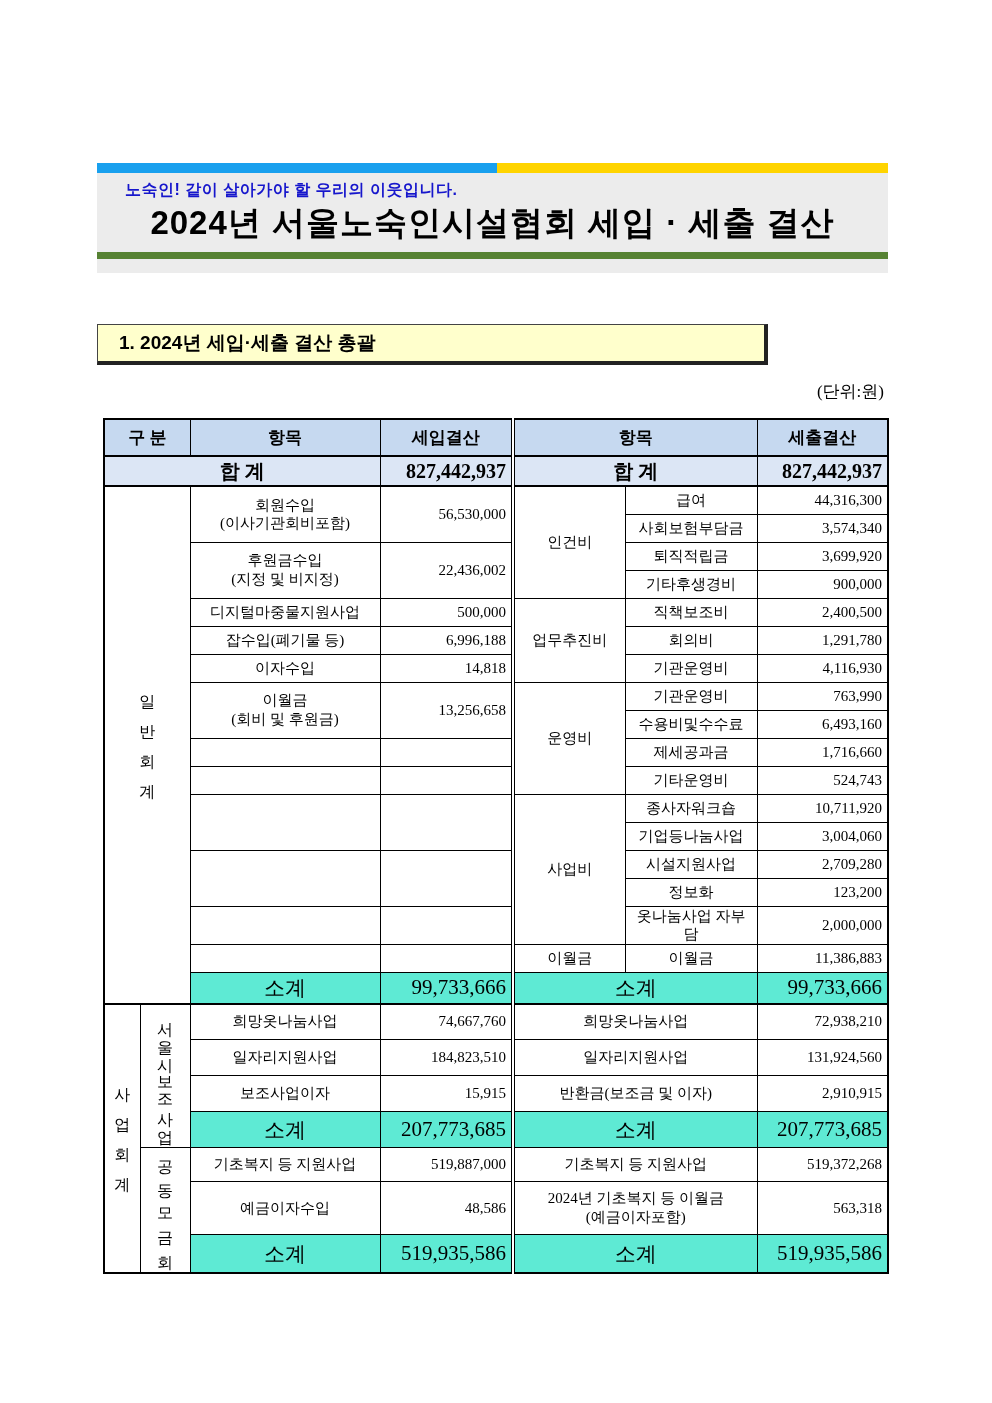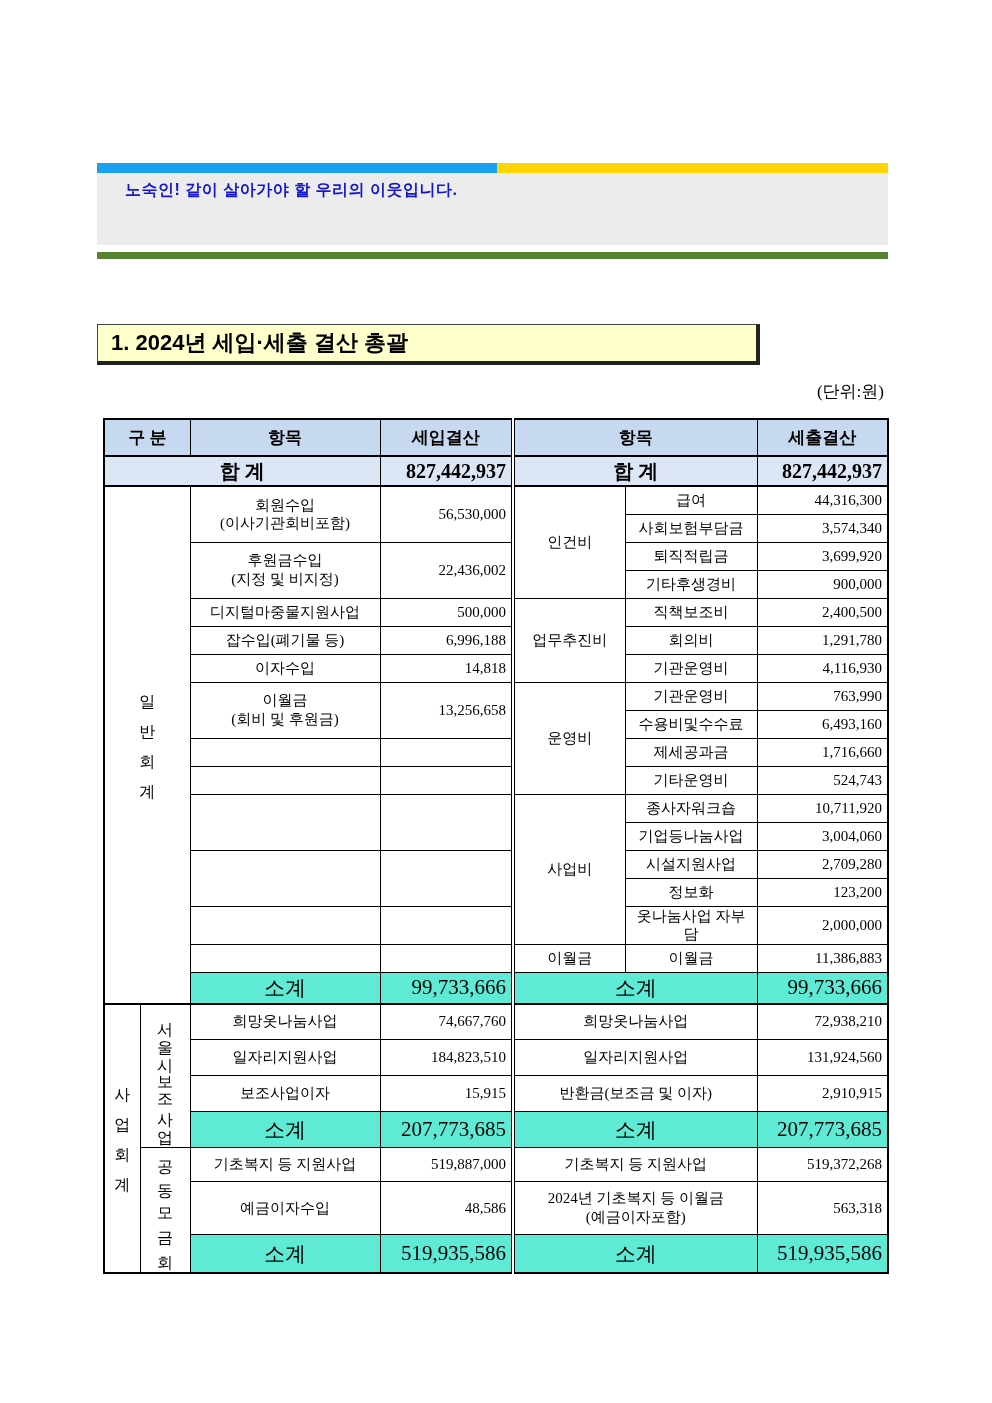--- a/index.html
+++ b/index.html
@@ -4,39 +4,39 @@
 <style>
   html,body { margin:0; padding:0; }
   body {
     width:992px; height:1403px; background:#ffffff; position:relative;
     font-family:"Liberation Serif","DejaVu Serif",serif; color:#000;
   }
   
   .top-bars { position:absolute; left:97px; top:163px; width:791px; height:10px; display:flex; }
   .bar-blue { width:400px; height:100%; background:#19a0ee; }
   .bar-yellow { flex:1; height:100%; background:#ffd400; }
-  .band { position:absolute; left:97px; top:173px; width:791px; height:72px; background:#ececec; }
+  .band { position:absolute; left:97px; top:173px; width:791px; height:100px; background:#ececec; }
   .slogan {
     position:absolute; left:28px; top:7px;
     font-family:"Liberation Sans","DejaVu Sans",sans-serif;
     font-weight:bold; font-size:16px; color:#1616cc; letter-spacing:0.5px;
   }
   .main-title {
     position:absolute; left:0; right:0; top:28px; text-align:center;
     font-family:"Liberation Sans","DejaVu Sans",sans-serif;
     font-weight:bold; font-size:33px; color:#000; letter-spacing:1px; white-space:nowrap;
   }
   .green-bar { position:absolute; left:97px; top:252px; width:791px; height:7px; background:#568233; }
   
   .section-box {
     position:absolute; left:97px; top:324px; width:645px; height:36px;
     background:#ffffcc; border:1px solid #444;
     border-right:4px solid #222; border-bottom:4px solid #222;
-    display:flex; align-items:center; padding-left:13px; box-sizing:content-box;
-    font-family:"Liberation Sans","DejaVu Sans",sans-serif; font-weight:bold; font-size:22px;
+    display:flex; align-items:center; padding-left:21px; box-sizing:content-box;
+    font-family:"Liberation Sans","DejaVu Sans",sans-serif; font-weight:bold; font-size:19px;
   }
   .unit-note { position:absolute; right:108px; top:380px; font-size:17px; }
   
   table.main {
     position:absolute; left:103px; top:418px; width:786px;
     border-collapse:collapse; table-layout:fixed;
     border:2px solid #000; font-size:15px;
   }
   td, th { border:1px solid #000; padding:0 5px; overflow:hidden; vertical-align:middle; }
   th {
@@ -71,20 +71,21 @@
 </style>
 </head>
 <body>
 
 <div class="top-bars">
   <div class="bar-blue"></div>
   <div class="bar-yellow"></div>
 </div>
 <div class="band">
   <div class="slogan">노숙인! 같이 살아가야 할 우리의 이웃입니다.</div>
+  <div class="main-title">2024년 서울노숙인시설협회 세입 · 세출 결산</div>
 </div>
 <div class="green-bar"></div>
 
 <div class="section-box">
   <span>1. 2024년 세입·세출 결산 총괄</span>
 </div>
 <div class="unit-note">(단위:원)</div>
 
 <table class="main">
   <colgroup>

